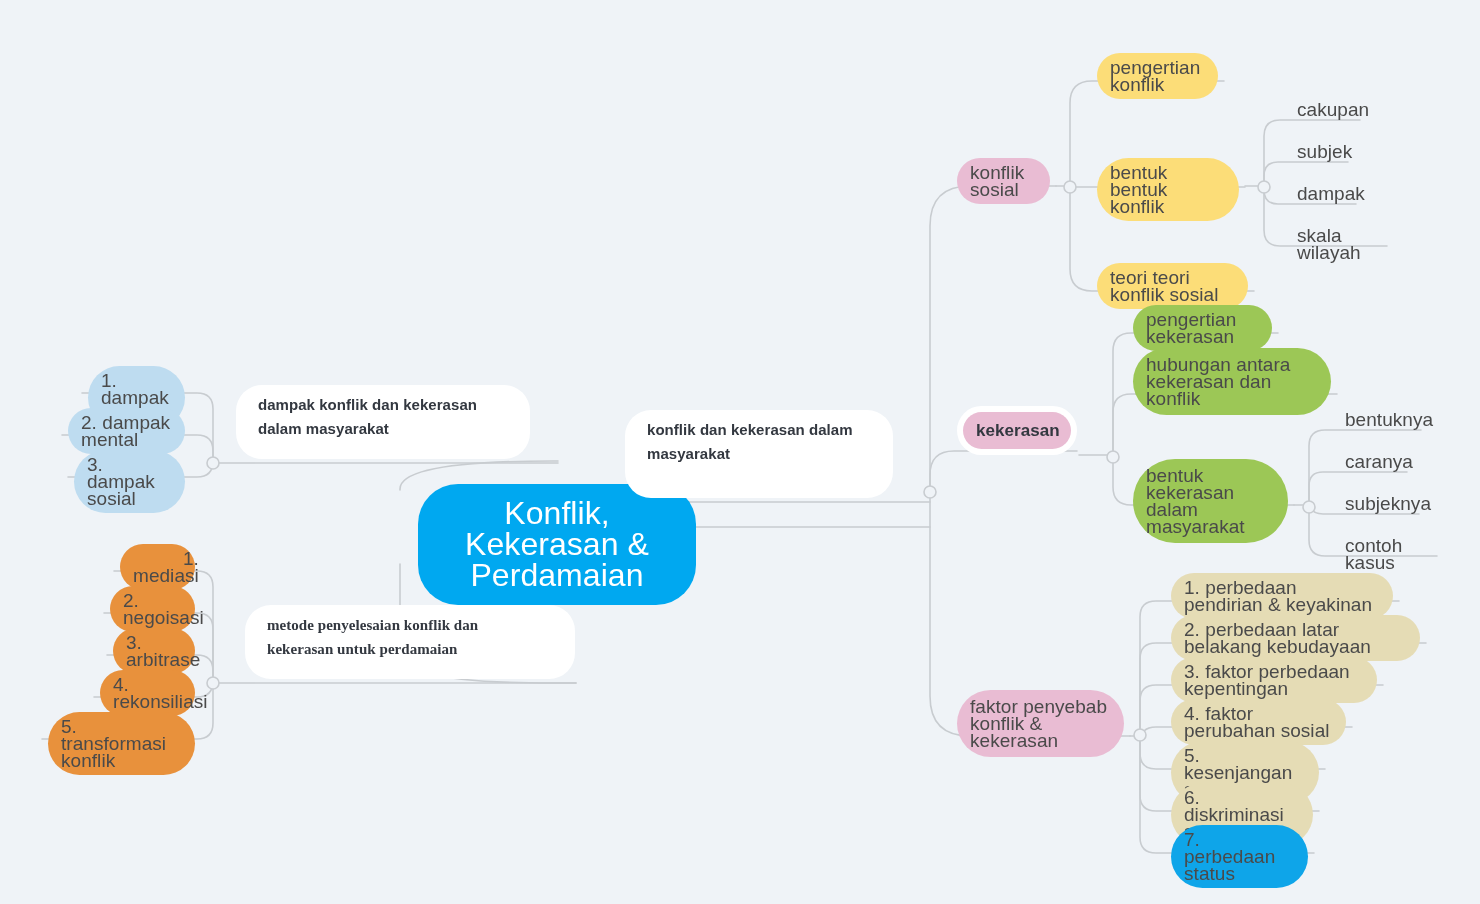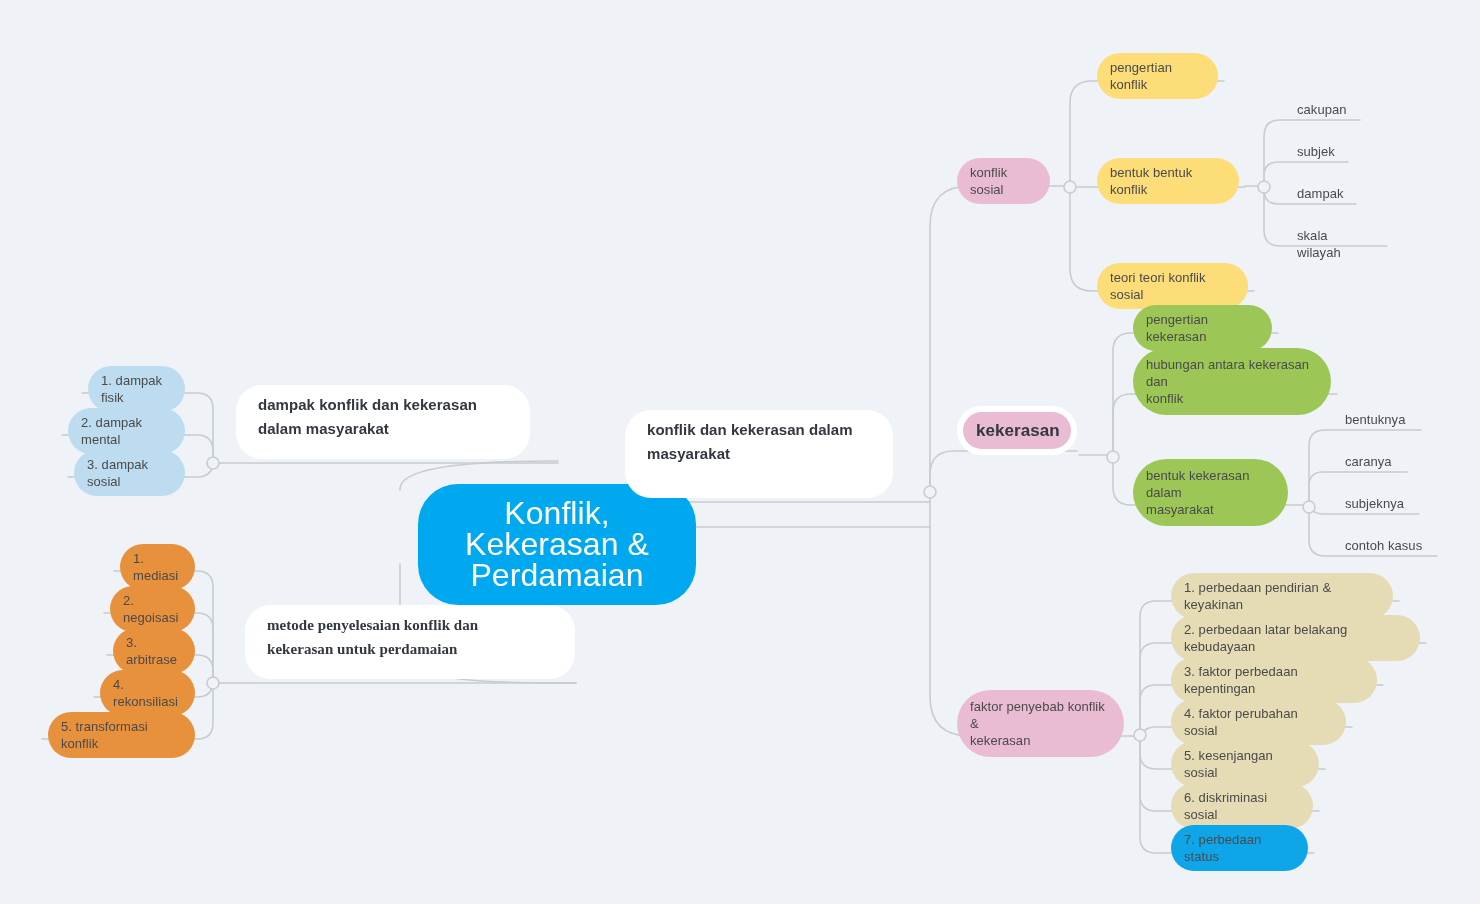--- a/index.html
+++ b/index.html
@@ -23,21 +23,21 @@
     width: 1480px;
     height: 904px;
     pointer-events: none;
   }
   .node {
     position: absolute;
     box-sizing: border-box;
     display: flex;
     align-items: center;
     color: #4a4a4a;
-    font-size: 13px;
+    font-size: 19px;
     line-height: 17px;
     letter-spacing: 0.05px;
     border-radius: 999px;
     padding: 6px 13px;
     white-space: pre-line;
   }
   .node.root {
     background: #00a8f0;
     color: #ffffff;
     font-size: 32px;
@@ -165,19 +165,19 @@
       <div class="node pill" style="left: 1171px; top: 741px; width: 148px; min-height: 26px; background: rgb(229, 220, 181);"><span>5. kesenjangan sosial</span></div>
       <div class="node pill" style="left: 1171px; top: 783px; width: 142px; min-height: 26px; background: rgb(229, 220, 181);"><span>6. diskriminasi sosial</span></div>
       <div class="node pill" style="left: 1171px; top: 825px; width: 137px; min-height: 26px; background: #0ea5e9;"><span>7. perbedaan status</span></div>
       <div class="node branch multiline" style="left: 236px; top: 385px; width: 294px; min-height: 74px;"><span>dampak konflik dan kekerasan
 dalam masyarakat</span></div>
       <div class="node pill" style="left: 88px; top: 366px; width: 97px; min-height: 25px; background: rgb(190, 220, 240);"><span>1. dampak fisik</span></div>
       <div class="node pill" style="left: 68px; top: 408px; width: 117px; min-height: 25px; background: rgb(190, 220, 240);"><span>2. dampak mental</span></div>
       <div class="node pill" style="left: 74px; top: 450px; width: 111px; min-height: 25px; background: rgb(190, 220, 240);"><span>3. dampak sosial</span></div>
       <div class="node branch multiline" style="left: 245px; top: 605px; width: 330px; min-height: 74px; font-family: Liberation Serif, serif;"><span>metode penyelesaian konflik dan
 kekerasan untuk perdamaian</span></div>
-      <div class="node pill" style="left: 120px; top: 544px; width: 75px; min-height: 25px; background: rgb(232, 145, 60);"><span>1. mediasi</span></div>
+      <div class="node pill" style="left: 120px; top: 544px; width: 75px; min-height: 25px; background: rgb(232, 145, 60); text-align: right;"><span>1. mediasi</span></div>
       <div class="node pill" style="left: 110px; top: 586px; width: 85px; min-height: 25px; background: rgb(232, 145, 60);"><span>2. negoisasi</span></div>
       <div class="node pill" style="left: 113px; top: 628px; width: 82px; min-height: 25px; background: rgb(232, 145, 60);"><span>3. arbitrase</span></div>
       <div class="node pill" style="left: 100px; top: 670px; width: 95px; min-height: 25px; background: rgb(232, 145, 60);"><span>4. rekonsiliasi</span></div>
       <div class="node pill" style="left: 48px; top: 712px; width: 147px; min-height: 25px; background: rgb(232, 145, 60);"><span>5. transformasi konflik</span></div>
     </div>
 </div>
 
 </body></html>

